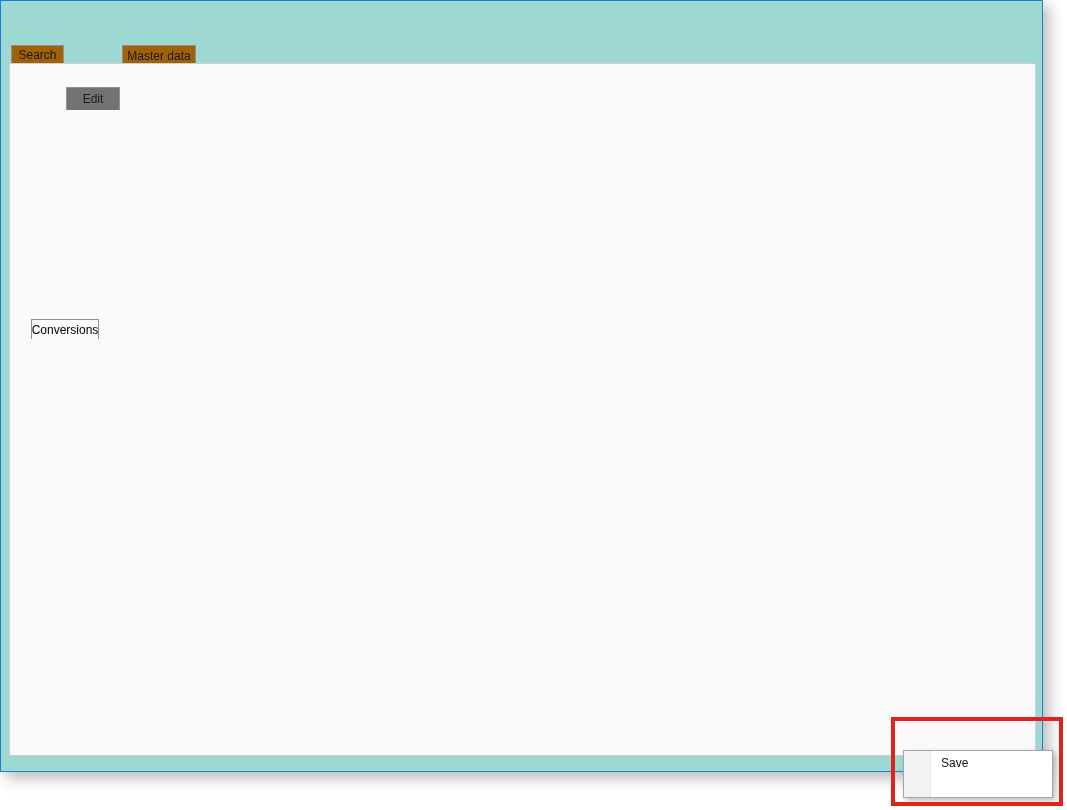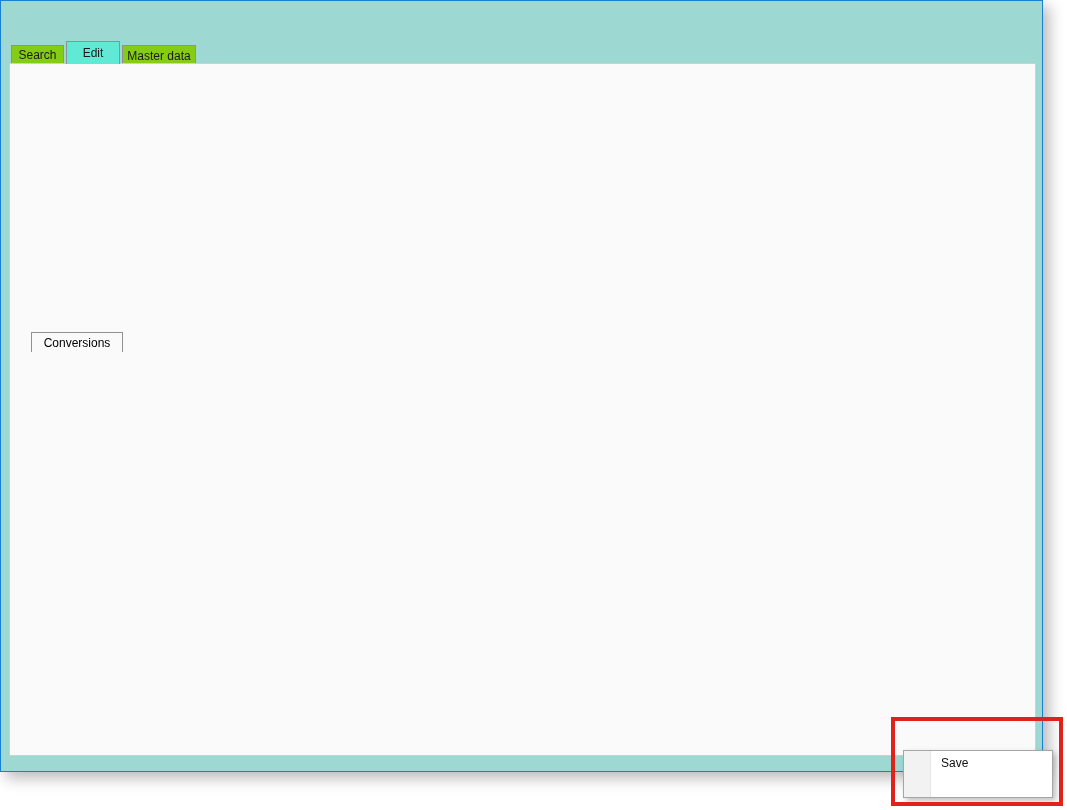--- a/index.html
+++ b/index.html
@@ -15,22 +15,22 @@
   #titlebar .app-icon { width:19px; height:19px; margin-left:9px; }
   #titlebar .title { margin-left:7px; font-size:12.5px; color:#1a1a1a; }
   .winbtns { position:absolute; right:0; top:0; height:30px; display:flex; }
   .winbtn { width:46px; height:30px; display:flex; align-items:center; justify-content:center; color:#222; }
   .glyph-min { width:11px; height:1px; background:#222; display:block; }
   .glyph-max { width:10px; height:10px; border:1px solid #222; display:block; }
   .glyph-close { font-size:13px; line-height:1; }
 
   
   .tab { position:absolute; font-size:12px; color:#1a1a1a; display:flex; align-items:center; justify-content:center;
-         background:#84cc16; border:1px solid #919191; border-bottom:none; z-index:2; }
-  .tab.active { background:#5eead4; z-index:4; }
+         background:#a16207; border:1px solid #919191; border-bottom:none; z-index:2; }
+  .tab.active { background:#737373; z-index:4;margin-top:46px; }
 
   
   #panel { position:absolute; left:8px; top:62px; width:1027px; height:693px; background:#fafafa; border:1px solid #cfcfcf; z-index:3; }
 
   .h1 { position:absolute; font-size:13px; font-weight:bold; color:#111; }
   .lbl { position:absolute; font-size:12px; color:#1a1a1a; white-space:nowrap; }
   .inp { position:absolute; border:1px solid #7a7a7a; background:#ffffff; font-family:"Liberation Sans",sans-serif;
          font-size:12px; color:#111; padding:0 4px; outline:none; }
   .inp.disabled { background:#eeeeee; }
   .combo { position:absolute; border:1px solid #707070; background:#ffffff; font-size:12px; color:#111;
@@ -173,21 +173,21 @@
   </div>
 
   <div class="h1" style="left:26px; top:260px;">Advanced</div>
   <svg class="circ-chev" style="left:91px; top:258px;" viewBox="0 0 18 18">
     <circle cx="9" cy="9" r="7.5" fill="#fafafa" stroke="#333" stroke-width="1.2"></circle>
     <polyline points="5.5,7.5 9,11 12.5,7.5" fill="none" stroke="#333" stroke-width="1.4"></polyline>
   </svg>
 
   <div class="h1" style="left:26px; top:290px;">Categories</div>
 
-  <div class="cat-tab active" style="left:30px; top:331px; width:92px; height:20px;">Conversions</div>
+  <div class="cat-tab active" style="left:30px; top:318px; width:68px; height:20px;">Conversions</div>
   <div class="cat-tab" style="left:111px; top:324px; width:63px; height:17px;">Attributes</div>
   <div id="cat-page"></div>
 
   <div class="lbl" style="left:40px; top:347px;">Multiple Selection: press Ctrl</div>
 
   <div id="conv-list">
 
   <div class="row selected"></div>
       <div class="row">Stammdaten-Test-6</div>
       <div class="row">Stammdaten-Test-7</div>

